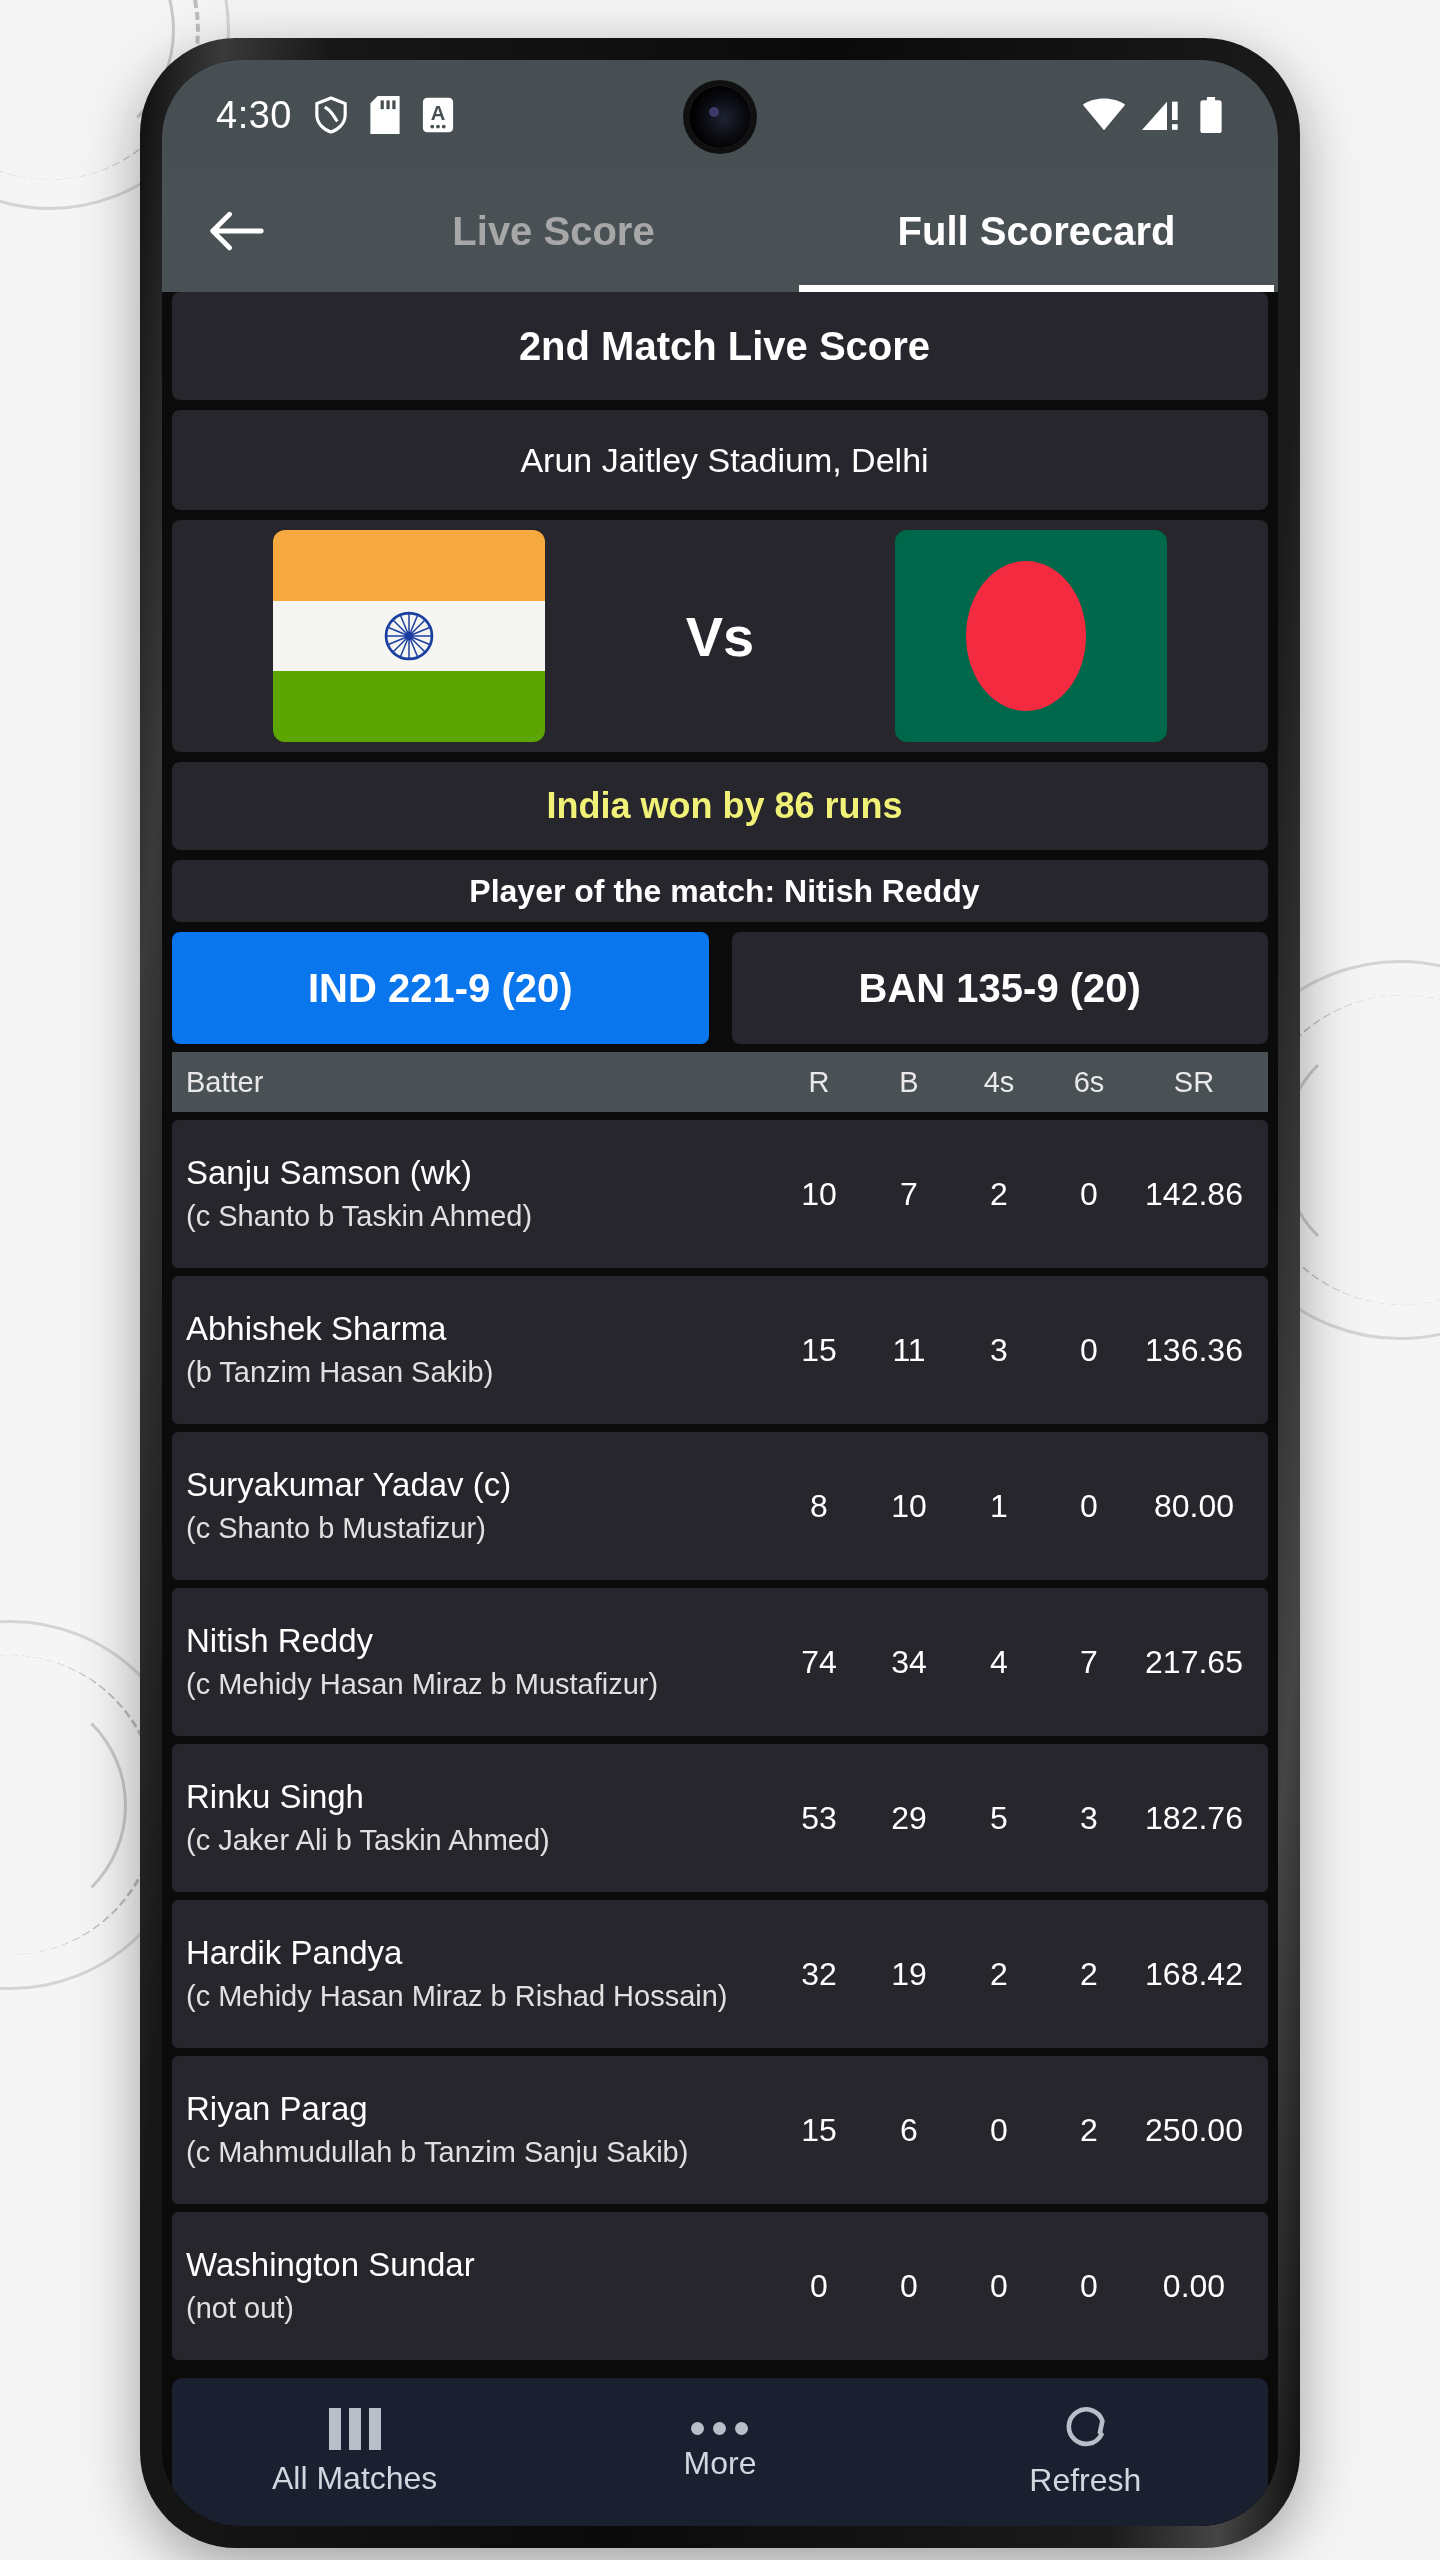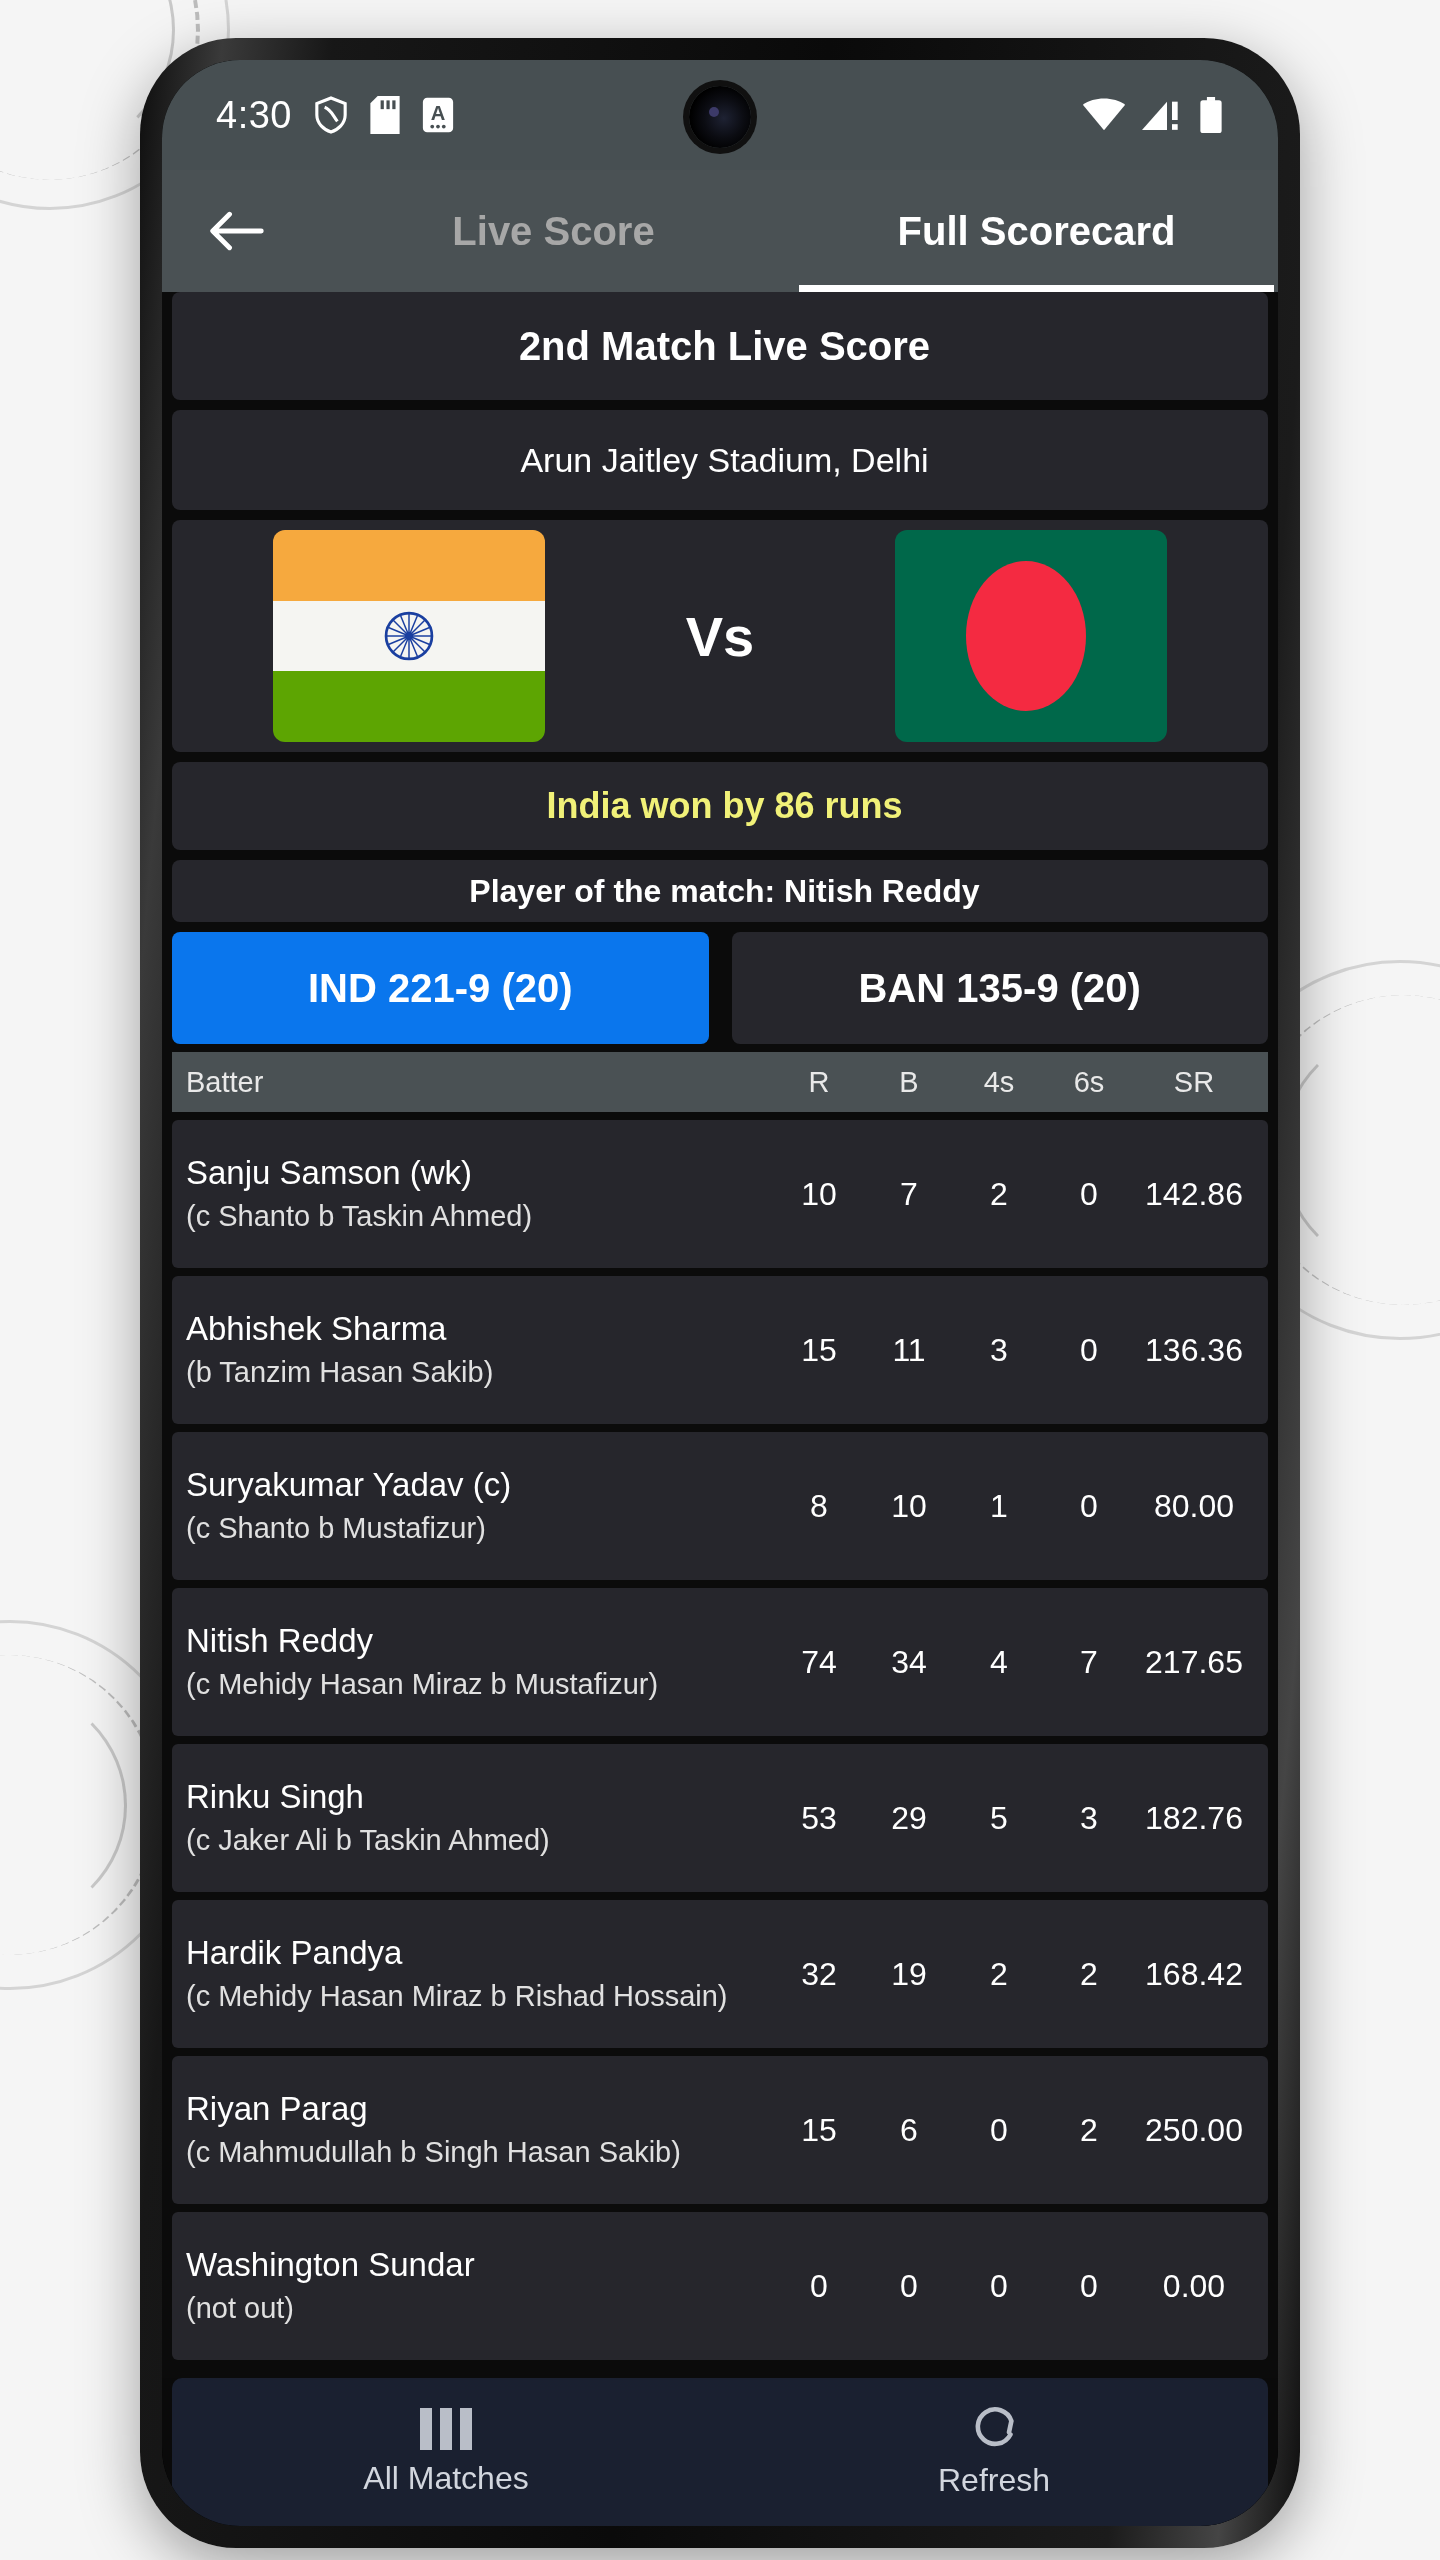--- a/index.html
+++ b/index.html
@@ -547,21 +547,21 @@
               </div>
               <div class="cell-num">32</div>
               <div class="cell-num">19</div>
               <div class="cell-num">2</div>
               <div class="cell-num">2</div>
               <div class="cell-sr">168.42</div>
             </div>
             <div class="row">
               <div class="cell-batter">
                 <div class="bat-name">Riyan Parag</div>
-                <div class="bat-dismissal">(c Mahmudullah b Singh Hasan Sakib)</div>
+                <div class="bat-dismissal">(c Mahmudullah b Tanzim Sanju Sakib)</div>
               </div>
               <div class="cell-num">15</div>
               <div class="cell-num">6</div>
               <div class="cell-num">0</div>
               <div class="cell-num">2</div>
               <div class="cell-sr">250.00</div>
             </div>
             <div class="row">
               <div class="cell-batter">
                 <div class="bat-name">Washington Sundar</div>
@@ -579,20 +579,28 @@
       <div class="bottomnav">
         <div class="navitem">
           <div class="bars">
             <div class="bar"></div>
               <div class="bar"></div>
               <div class="bar"></div>
           </div>
           <span class="navlabel">All Matches</span>
         </div>
         <div class="navitem">
+          <div class="dots">
+            <div class="dot"></div>
+              <div class="dot"></div>
+              <div class="dot"></div>
+          </div>
+          <span class="navlabel">More</span>
+        </div>
+        <div class="navitem">
           <svg width="46" height="46" viewBox="0 0 24 24">
             <path d="M20 6 V12 M20 6 A9 9 0 1 0 21 13" fill="none" stroke="#b9bec8" stroke-width="2.4" stroke-linecap="round" transform="rotate(12 12 12)"></path>
           </svg>
           <span class="navlabel">Refresh</span>
         </div>
       </div>
 
     </div>
   </div>
 </div>

